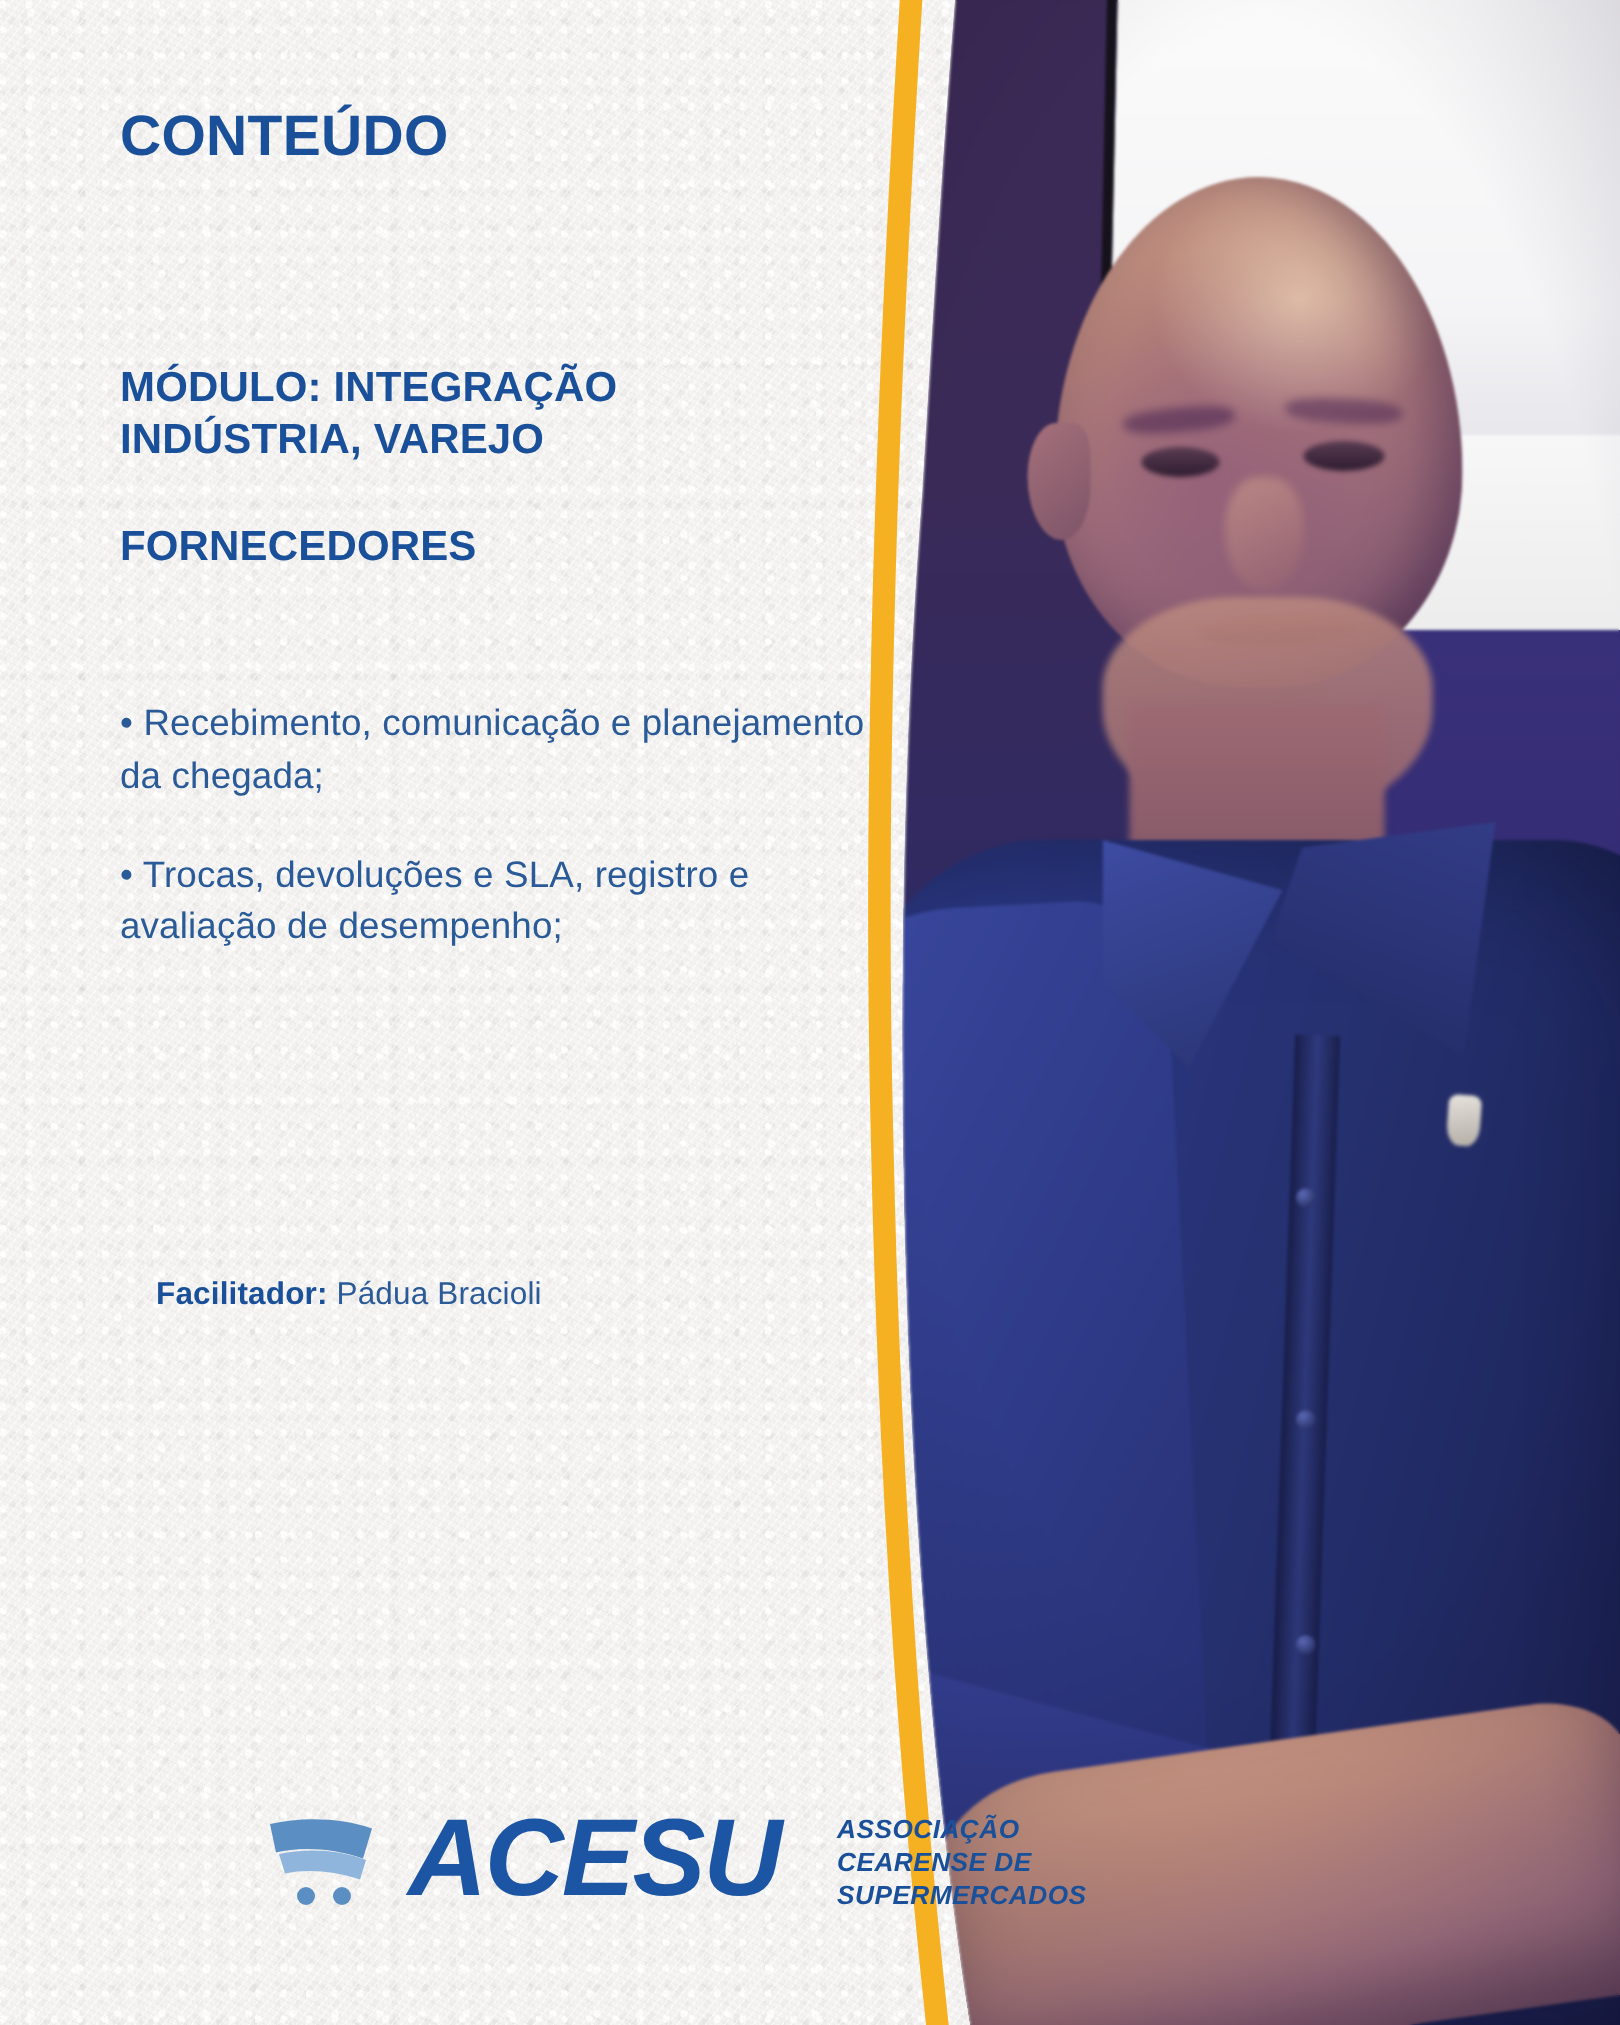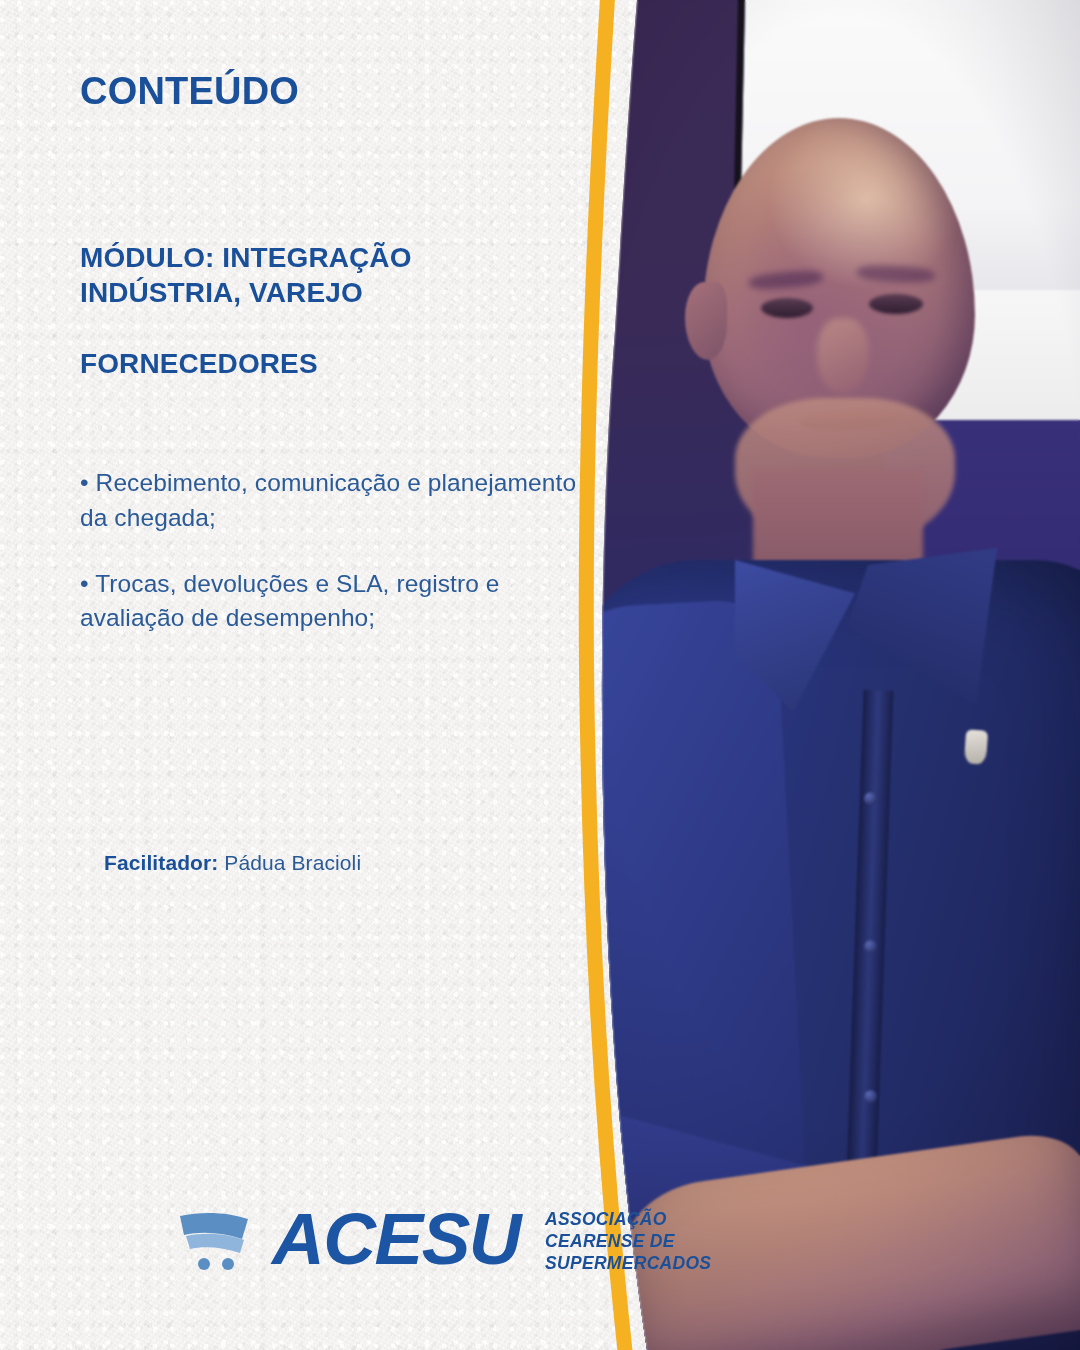--- a/index.html
+++ b/index.html
@@ -428,21 +428,21 @@
   .logo-wordmark {
     font-size: 73px;
     font-weight: bold;
     font-style: italic;
     letter-spacing: -1.5px;
     color: #1b55a3;
     line-height: .86;
     margin-left: -2px;
   }
   .logo-sub {
-    margin-left: 11px;
+    margin-left: 24px;
     font-size: 17.5px;
     font-weight: bold;
     font-style: italic;
     line-height: 1.26;
     letter-spacing: .3px;
     color: #1a5099;
     text-transform: uppercase;
     padding-top: 3px;
   }
 </style>

